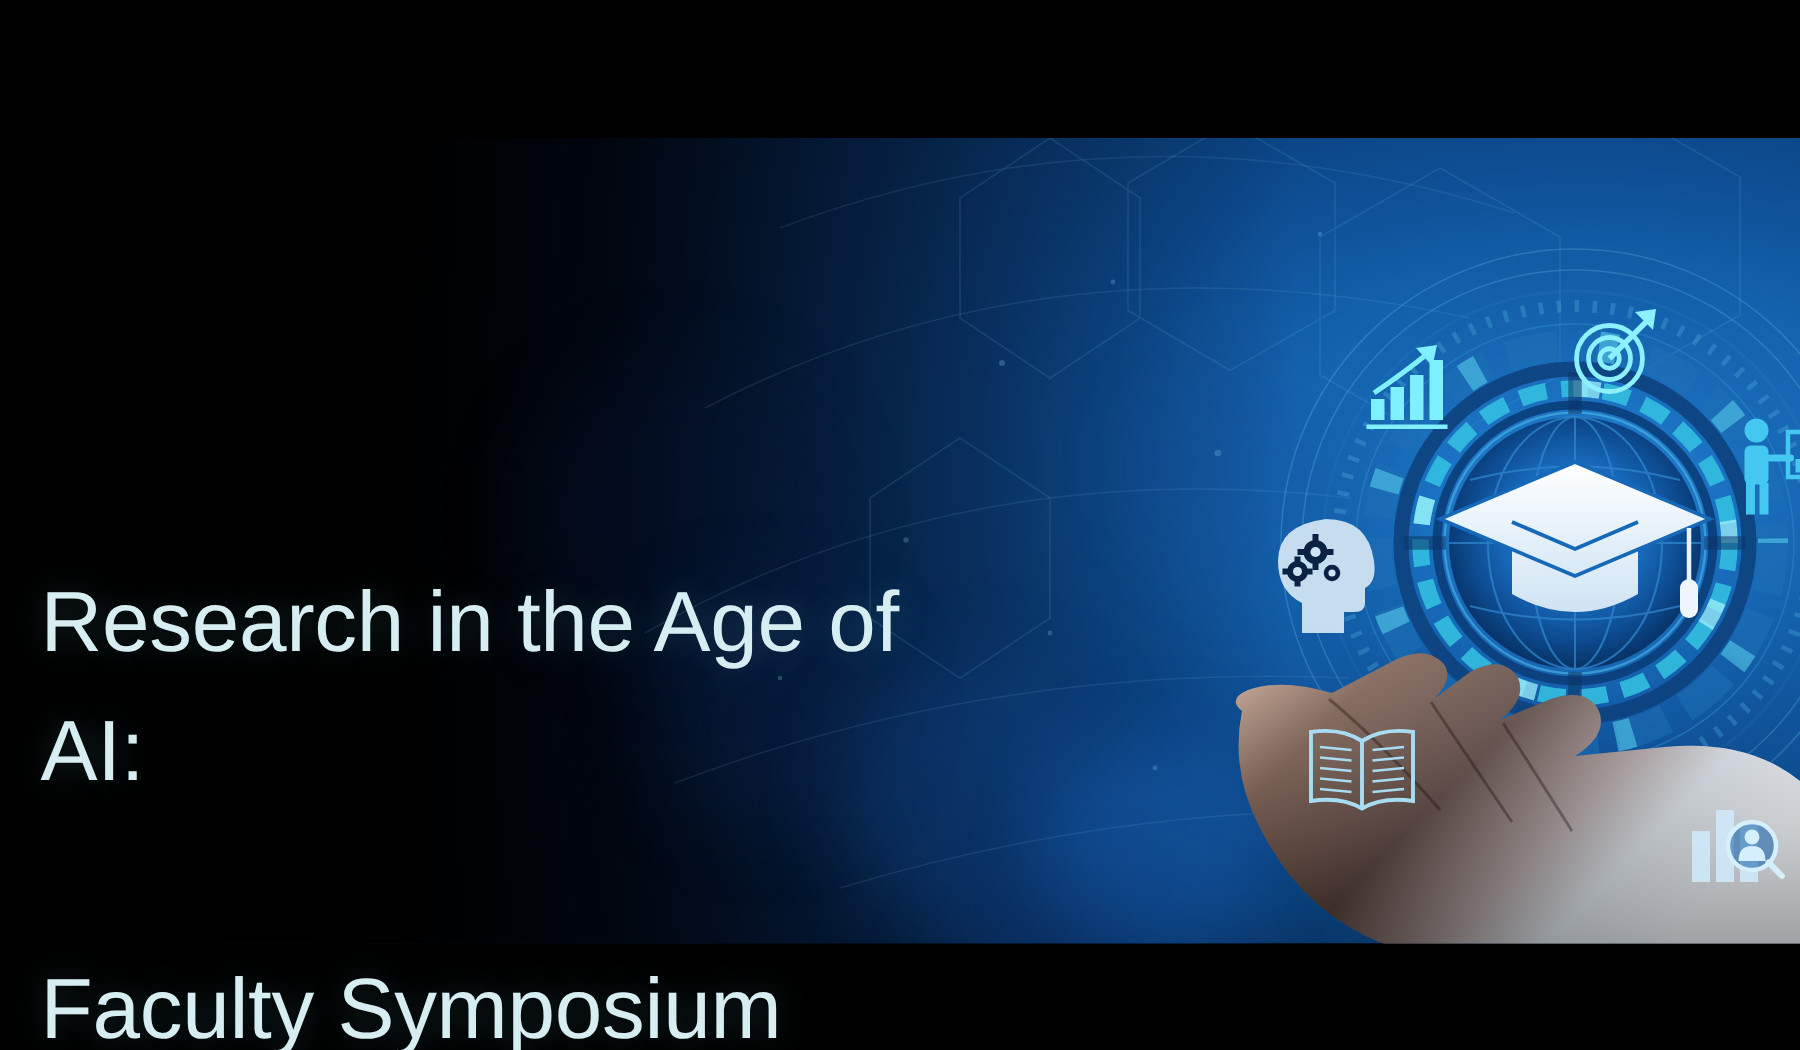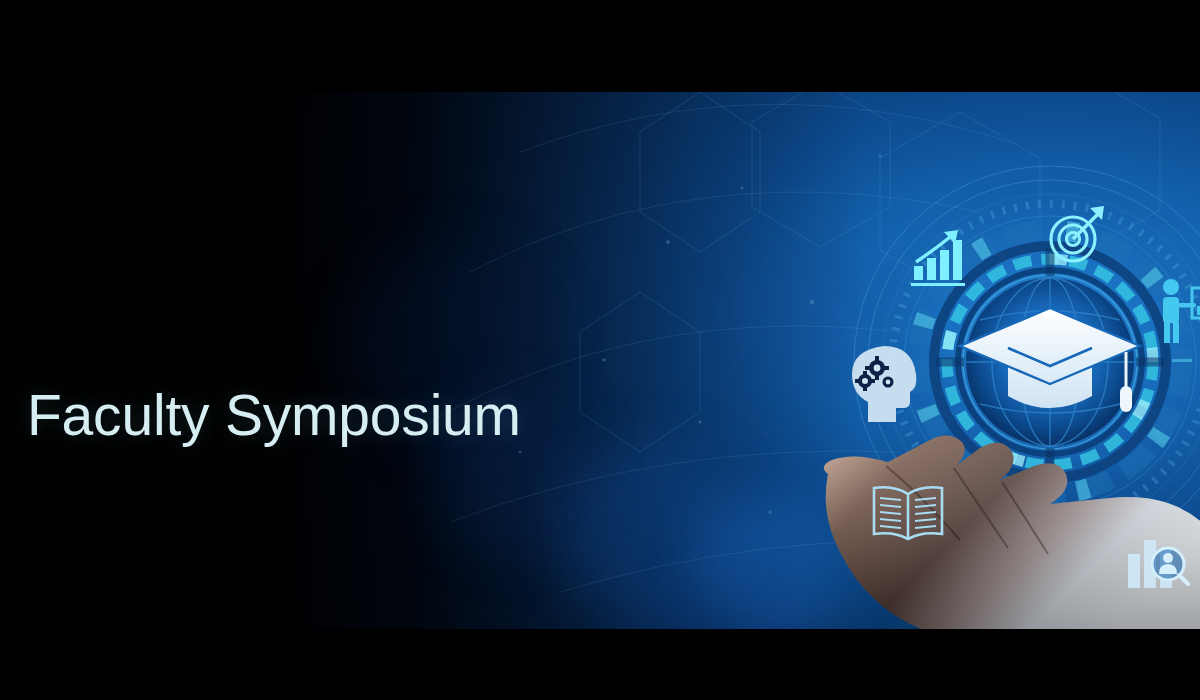--- a/index.html
+++ b/index.html
@@ -296,16 +296,17 @@
       <path d="M53 47 L62 56" stroke="#d6effc" stroke-width="4" fill="none" stroke-linecap="round"></path>
       <g fill="#d6effc">
         <circle cx="42" cy="30" r="5"></circle>
         <path d="M33 46 Q33 36 42 36 Q51 36 51 46 Z"></path>
       </g>
     </svg>
 
   </div>
 
   <div id="title">
+    <span class="ln">Research in the Age of AI:</span>
     <span class="ln">Faculty Symposium</span>
   </div>
 
 </div>
 
 </body></html>

